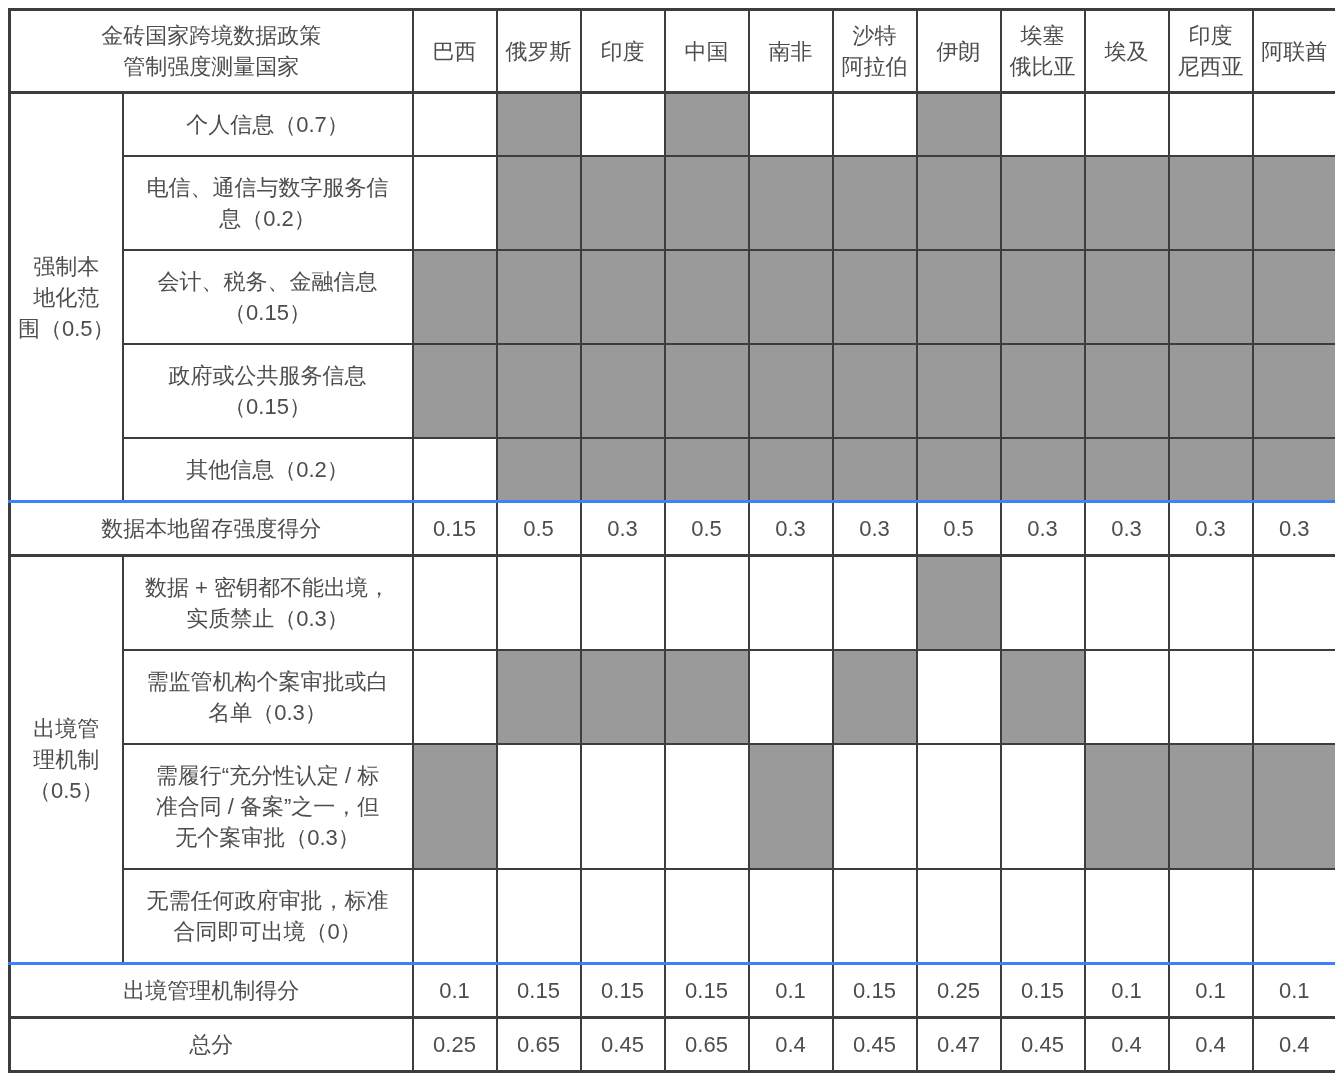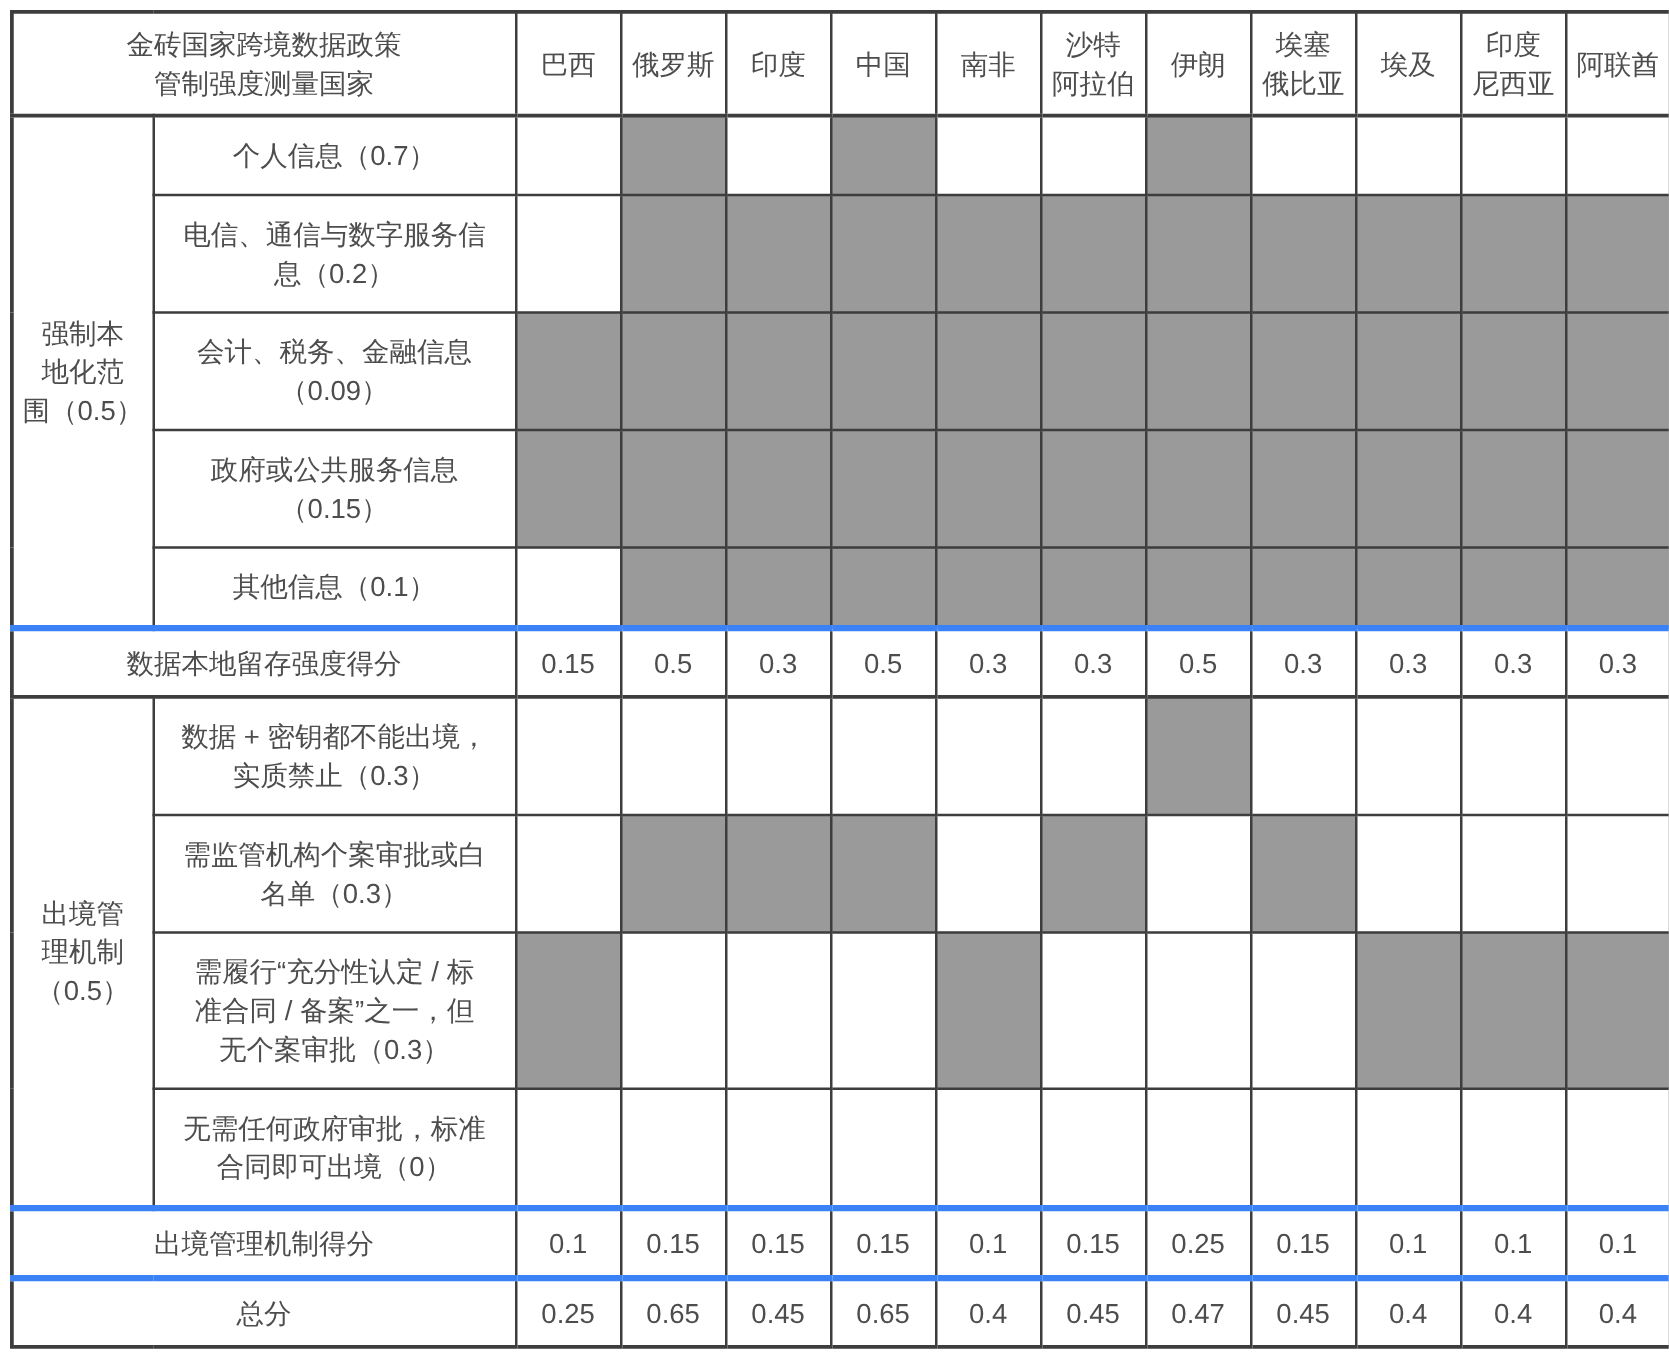--- a/index.html
+++ b/index.html
@@ -7,21 +7,21 @@
        font-family:"Liberation Sans","DejaVu Sans",sans-serif;color:#4d4d4d;}
   .wrap{padding:8px 0 0 8px;}
   table{border-collapse:collapse;table-layout:fixed;width:1327px;
         border:3px solid #3d3d3d;}
   th,td{border:2px solid #3d3d3d;text-align:center;vertical-align:middle;
         font-weight:400;white-space:pre-line;}
   thead th{border-bottom:3px solid #3d3d3d;font-size:22px;line-height:31px;
         padding:9px 2px;}
   td{font-size:22px;line-height:31px;padding:15px 8px;}
   td.grp{padding:15px 4px;}
-  tr.score td{padding:10px 4px;border-top:5px solid #3b82f6;
+  tr.score td{padding:10px 4px;border-top:3px solid #3b82f6;
         border-bottom:3px solid #3d3d3d;}
   td.fill{background:#9a9a9a;}
 </style>
 </head>
 <body>
 
 <div class="wrap">
   <table id="policy-table">
     <colgroup id="colgroup">
         <col style="width: 113px;">
@@ -86,21 +86,21 @@
           <td class="mat fill"></td>
           <td class="mat fill"></td>
           <td class="mat fill"></td>
           <td class="mat fill"></td>
           <td class="mat fill"></td>
           <td class="mat fill"></td>
           <td class="mat fill"></td>
         </tr>
         <tr>
           <td class="lbl">会计、税务、金融信息
-（0.09）</td>
+（0.15）</td>
           <td class="mat fill"></td>
           <td class="mat fill"></td>
           <td class="mat fill"></td>
           <td class="mat fill"></td>
           <td class="mat fill"></td>
           <td class="mat fill"></td>
           <td class="mat fill"></td>
           <td class="mat fill"></td>
           <td class="mat fill"></td>
           <td class="mat fill"></td>
@@ -115,21 +115,21 @@
           <td class="mat fill"></td>
           <td class="mat fill"></td>
           <td class="mat fill"></td>
           <td class="mat fill"></td>
           <td class="mat fill"></td>
           <td class="mat fill"></td>
           <td class="mat fill"></td>
           <td class="mat fill"></td>
         </tr>
         <tr>
-          <td class="lbl">其他信息（0.1）</td>
+          <td class="lbl">其他信息（0.2）</td>
           <td class="mat"></td>
           <td class="mat fill"></td>
           <td class="mat fill"></td>
           <td class="mat fill"></td>
           <td class="mat fill"></td>
           <td class="mat fill"></td>
           <td class="mat fill"></td>
           <td class="mat fill"></td>
           <td class="mat fill"></td>
           <td class="mat fill"></td>

